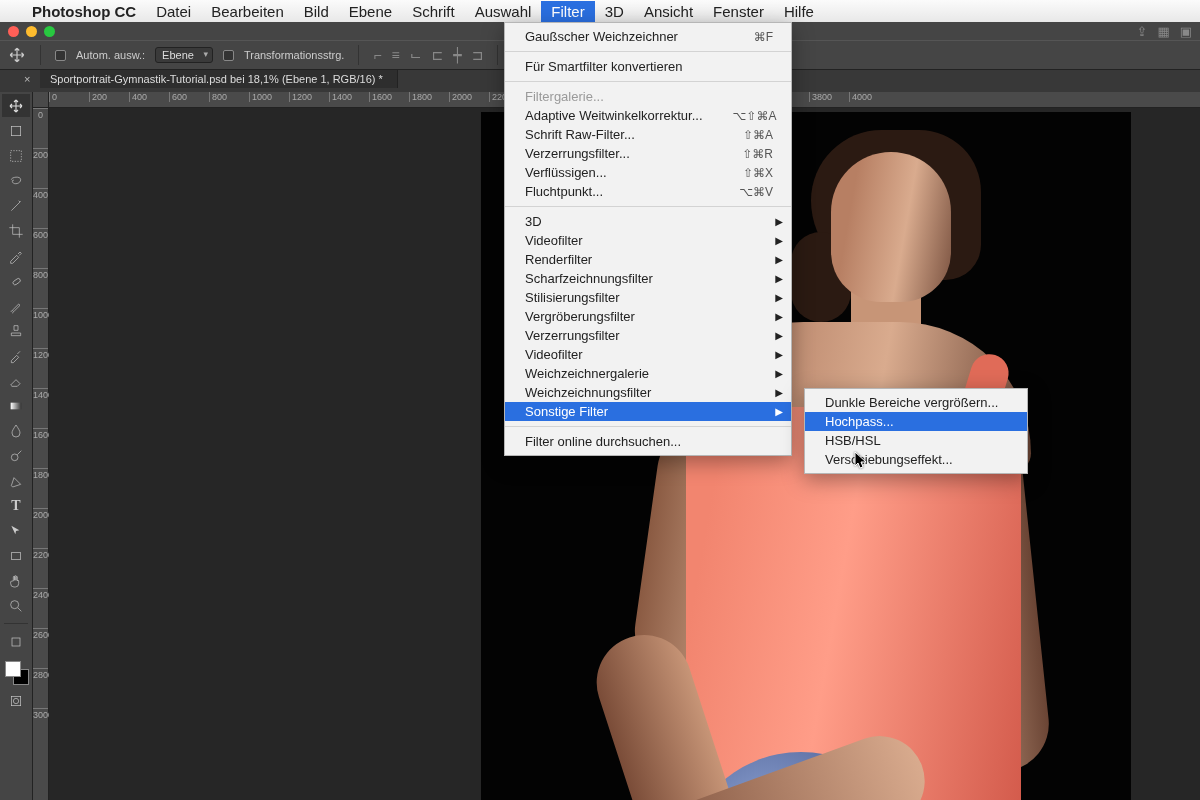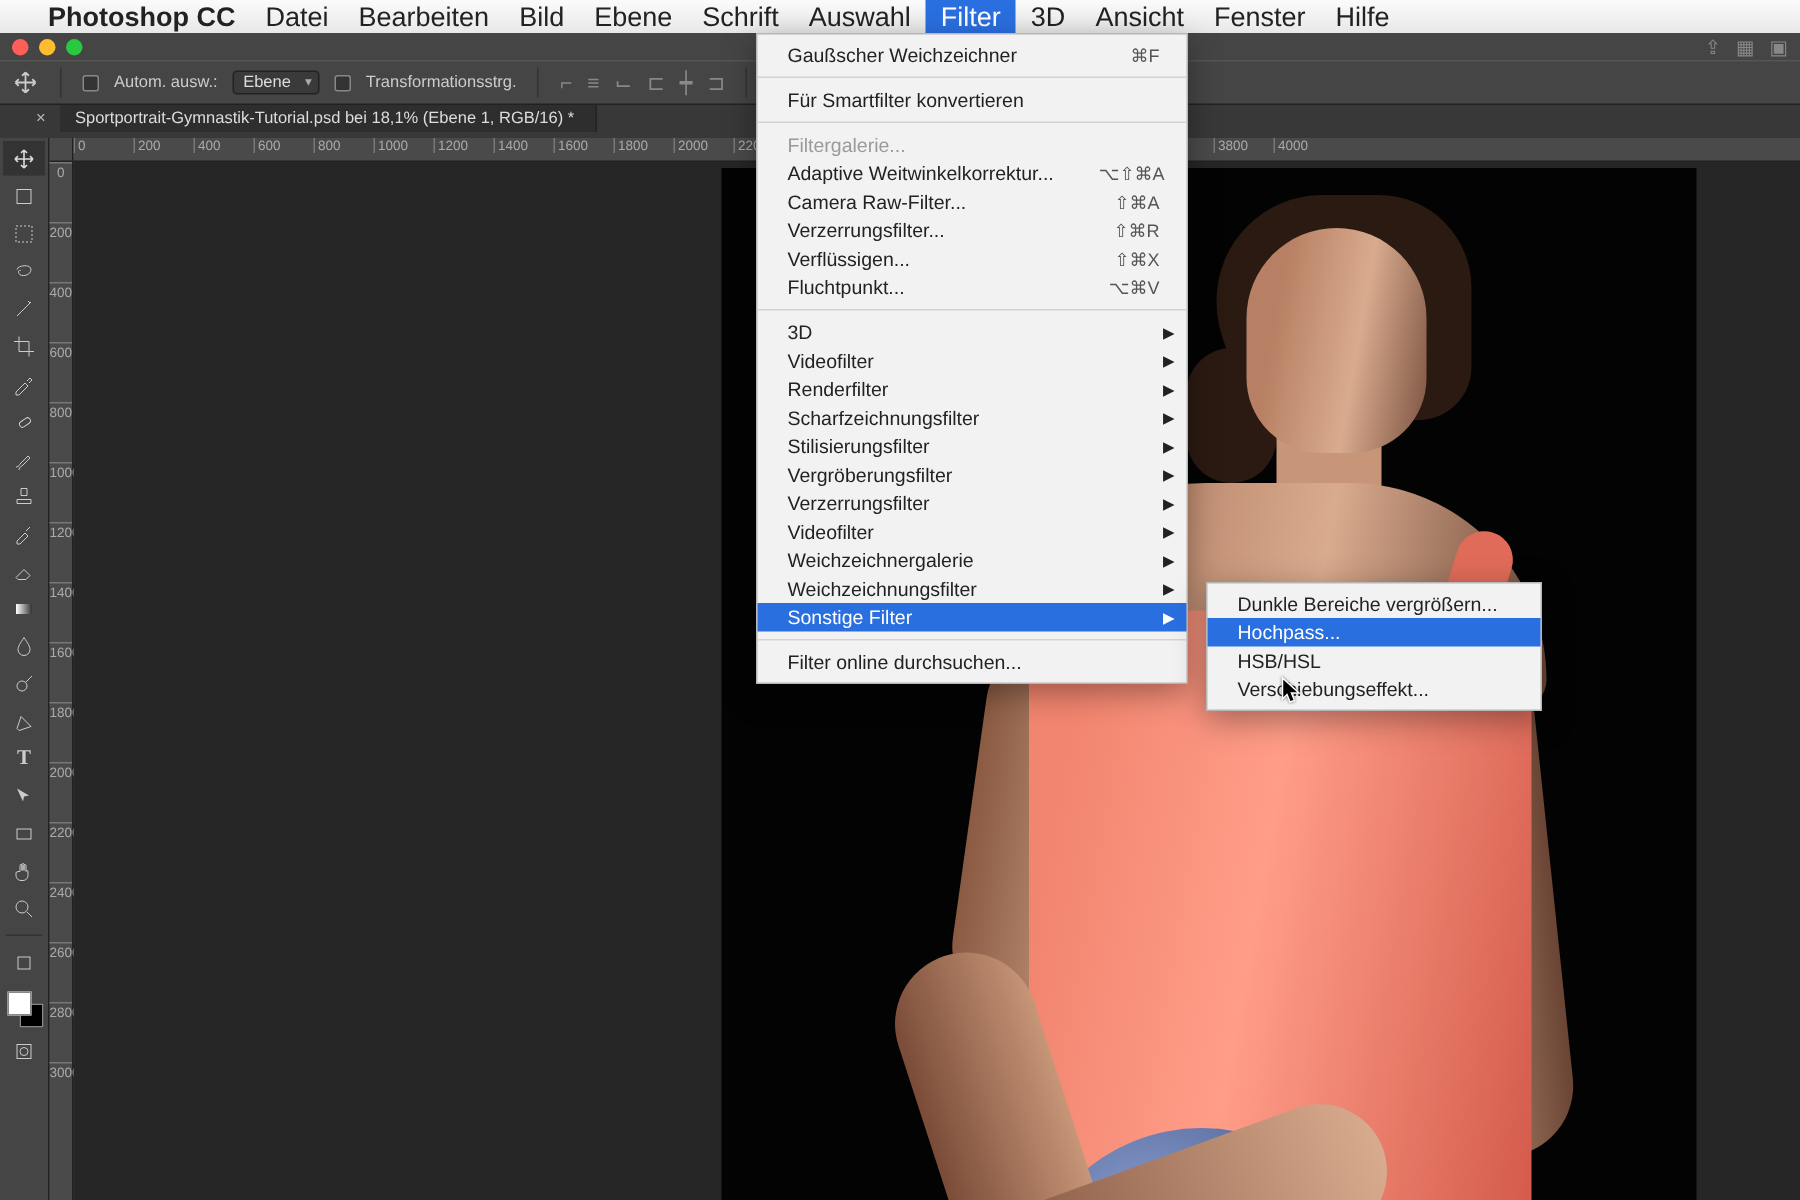--- a/index.html
+++ b/index.html
@@ -1,19 +1,19 @@
 <!DOCTYPE html>
 <html><head>
 <meta charset="utf-8">
 <style>
   * { margin: 0; padding: 0; box-sizing: border-box; font-family: -apple-system, "Helvetica Neue", Arial, sans-serif; }
   body { width: 1200px; height: 800px; overflow: hidden; background: #2a2a2a; user-select: none; }
 
   
-  .mac-menubar { height: 22px; background: linear-gradient(#fbfbfb,#e8e8e8); display:flex; align-items:center; font-size:18px; color:#222; padding:0 10px; gap:0; }
+  .mac-menubar { height: 22px; background: linear-gradient(#fbfbfb,#e8e8e8); display:flex; align-items:center; font-size:15px; color:#222; padding:0 10px; gap:0; }
   .mac-menubar .apple { font-size:14px; padding:0 10px 0 2px; }
   .mac-menubar .mitem { padding:2px 10px; }
   .mac-menubar .mitem.sel { background:#2a6fe0; color:#fff; }
   .mac-menubar .bold { font-weight:600; }
 
   
   .win-title { height:18px; background:#454545; display:flex; align-items:center; padding:0 8px; gap:8px; }
   .traffic { display:flex; gap:7px; }
   .dot { width:11px; height:11px; border-radius:50%; }
   .dot.r{background:#ff5f57;} .dot.y{background:#febc2e;} .dot.g{background:#28c840;}
@@ -335,21 +335,21 @@
     </div>
   <hr>
   <div class="row disabled">
       <span>Filtergalerie...</span>
     </div>
   <div class="row">
       <span>Adaptive Weitwinkelkorrektur...</span>
       <span class="sc">⌥⇧⌘A</span>
     </div>
   <div class="row">
-      <span>Camera Raw-Filter...</span>
+      <span>Schrift Raw-Filter...</span>
       <span class="sc">⇧⌘A</span>
     </div>
   <div class="row">
       <span>Verzerrungsfilter...</span>
       <span class="sc">⇧⌘R</span>
     </div>
   <div class="row">
       <span>Verflüssigen...</span>
       <span class="sc">⇧⌘X</span>
     </div>

